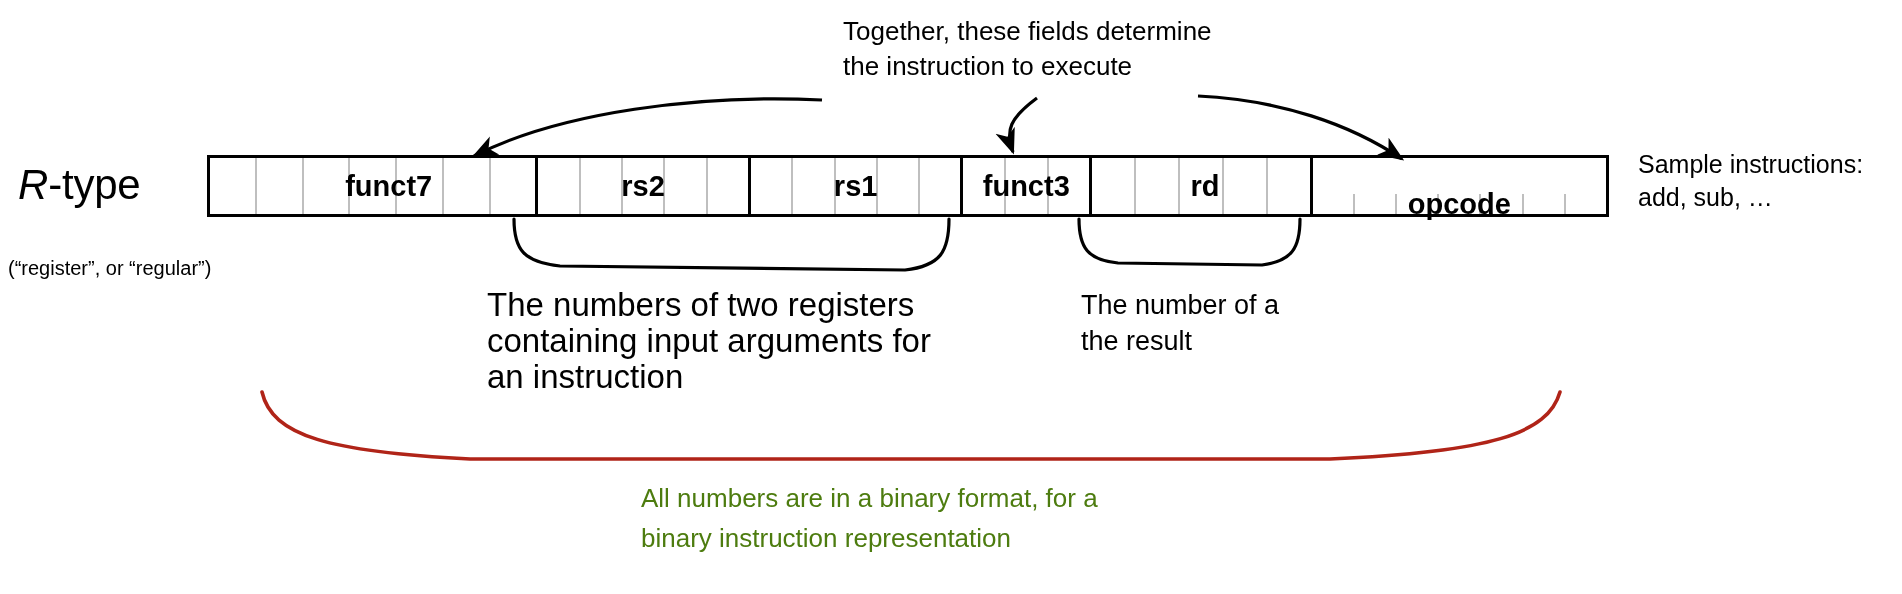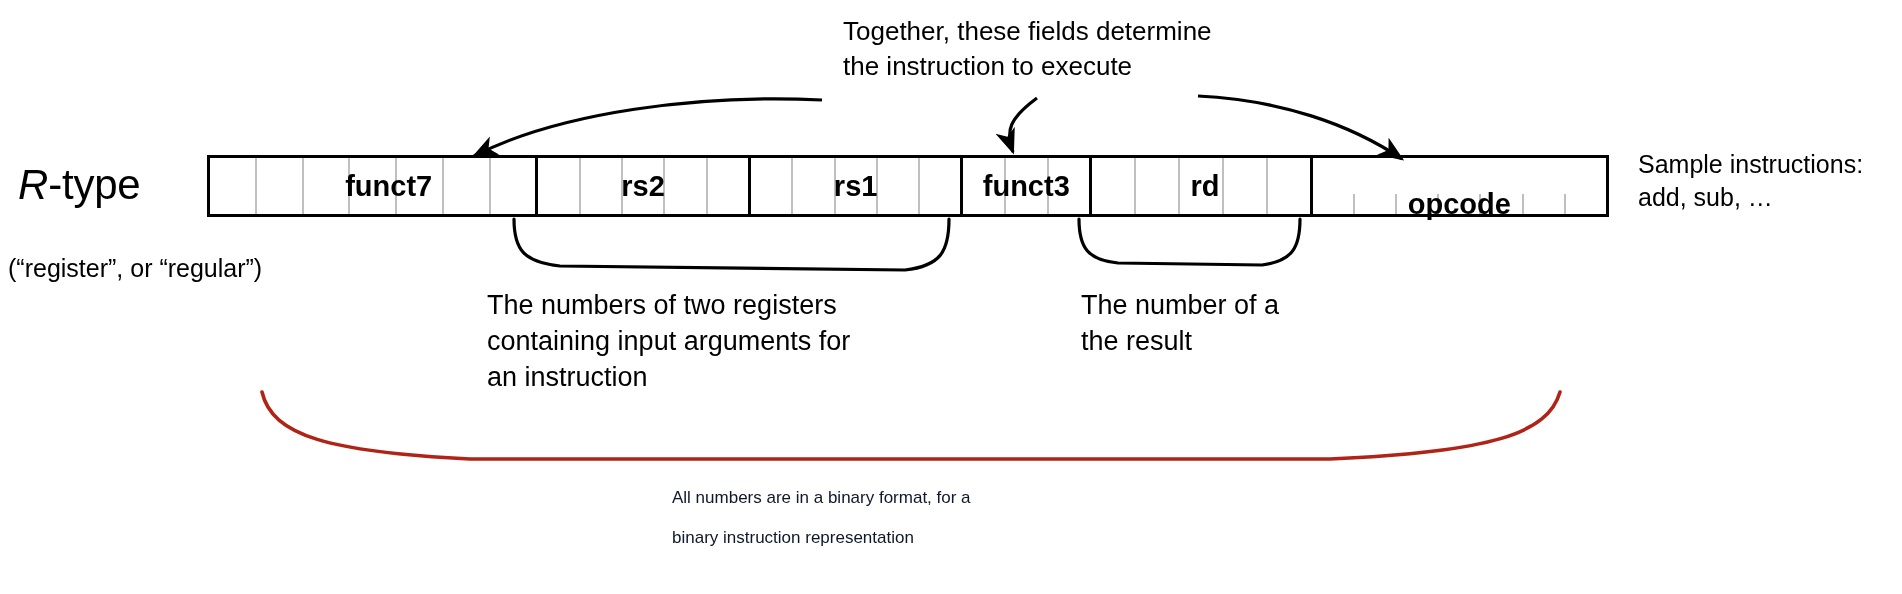--- a/index.html
+++ b/index.html
@@ -29,21 +29,21 @@
     line-height: 50px;
     white-space: nowrap;
     letter-spacing: -0.2px;
   }
   #type-label .italic-r {
     font-style: italic;
   }
   #type-sub {
     left: 8px;
     top: 252px;
-    font-size: 25px;
+    font-size: 20px;
     line-height: 32px;
     white-space: nowrap;
   }
 
   
   #bitbar {
     left: 207px;
     top: 155px;
     width: 1402px;
     height: 62px;
@@ -96,38 +96,38 @@
   #top-note {
     left: 843px;
     top: 14px;
     font-size: 26px;
     line-height: 35px;
     white-space: nowrap;
   }
   #note-rs {
     left: 487px;
     top: 287px;
-    font-size: 27px;
+    font-size: 33px;
     line-height: 36px;
     white-space: nowrap;
   }
   #note-rd {
     left: 1081px;
     top: 287px;
     font-size: 27px;
     line-height: 36px;
     white-space: nowrap;
   }
   #note-binary {
-    left: 672px;
+    left: 641px;
     top: 478px;
-    font-size: 17px;
+    font-size: 26px;
     line-height: 40px;
     white-space: nowrap;
-    color: #0f172a;
+    color: #4d7c0f;
   }
 
   
   #overlay {
     position: absolute;
     left: 0;
     top: 0;
     width: 1902px;
     height: 594px;
     pointer-events: none;

